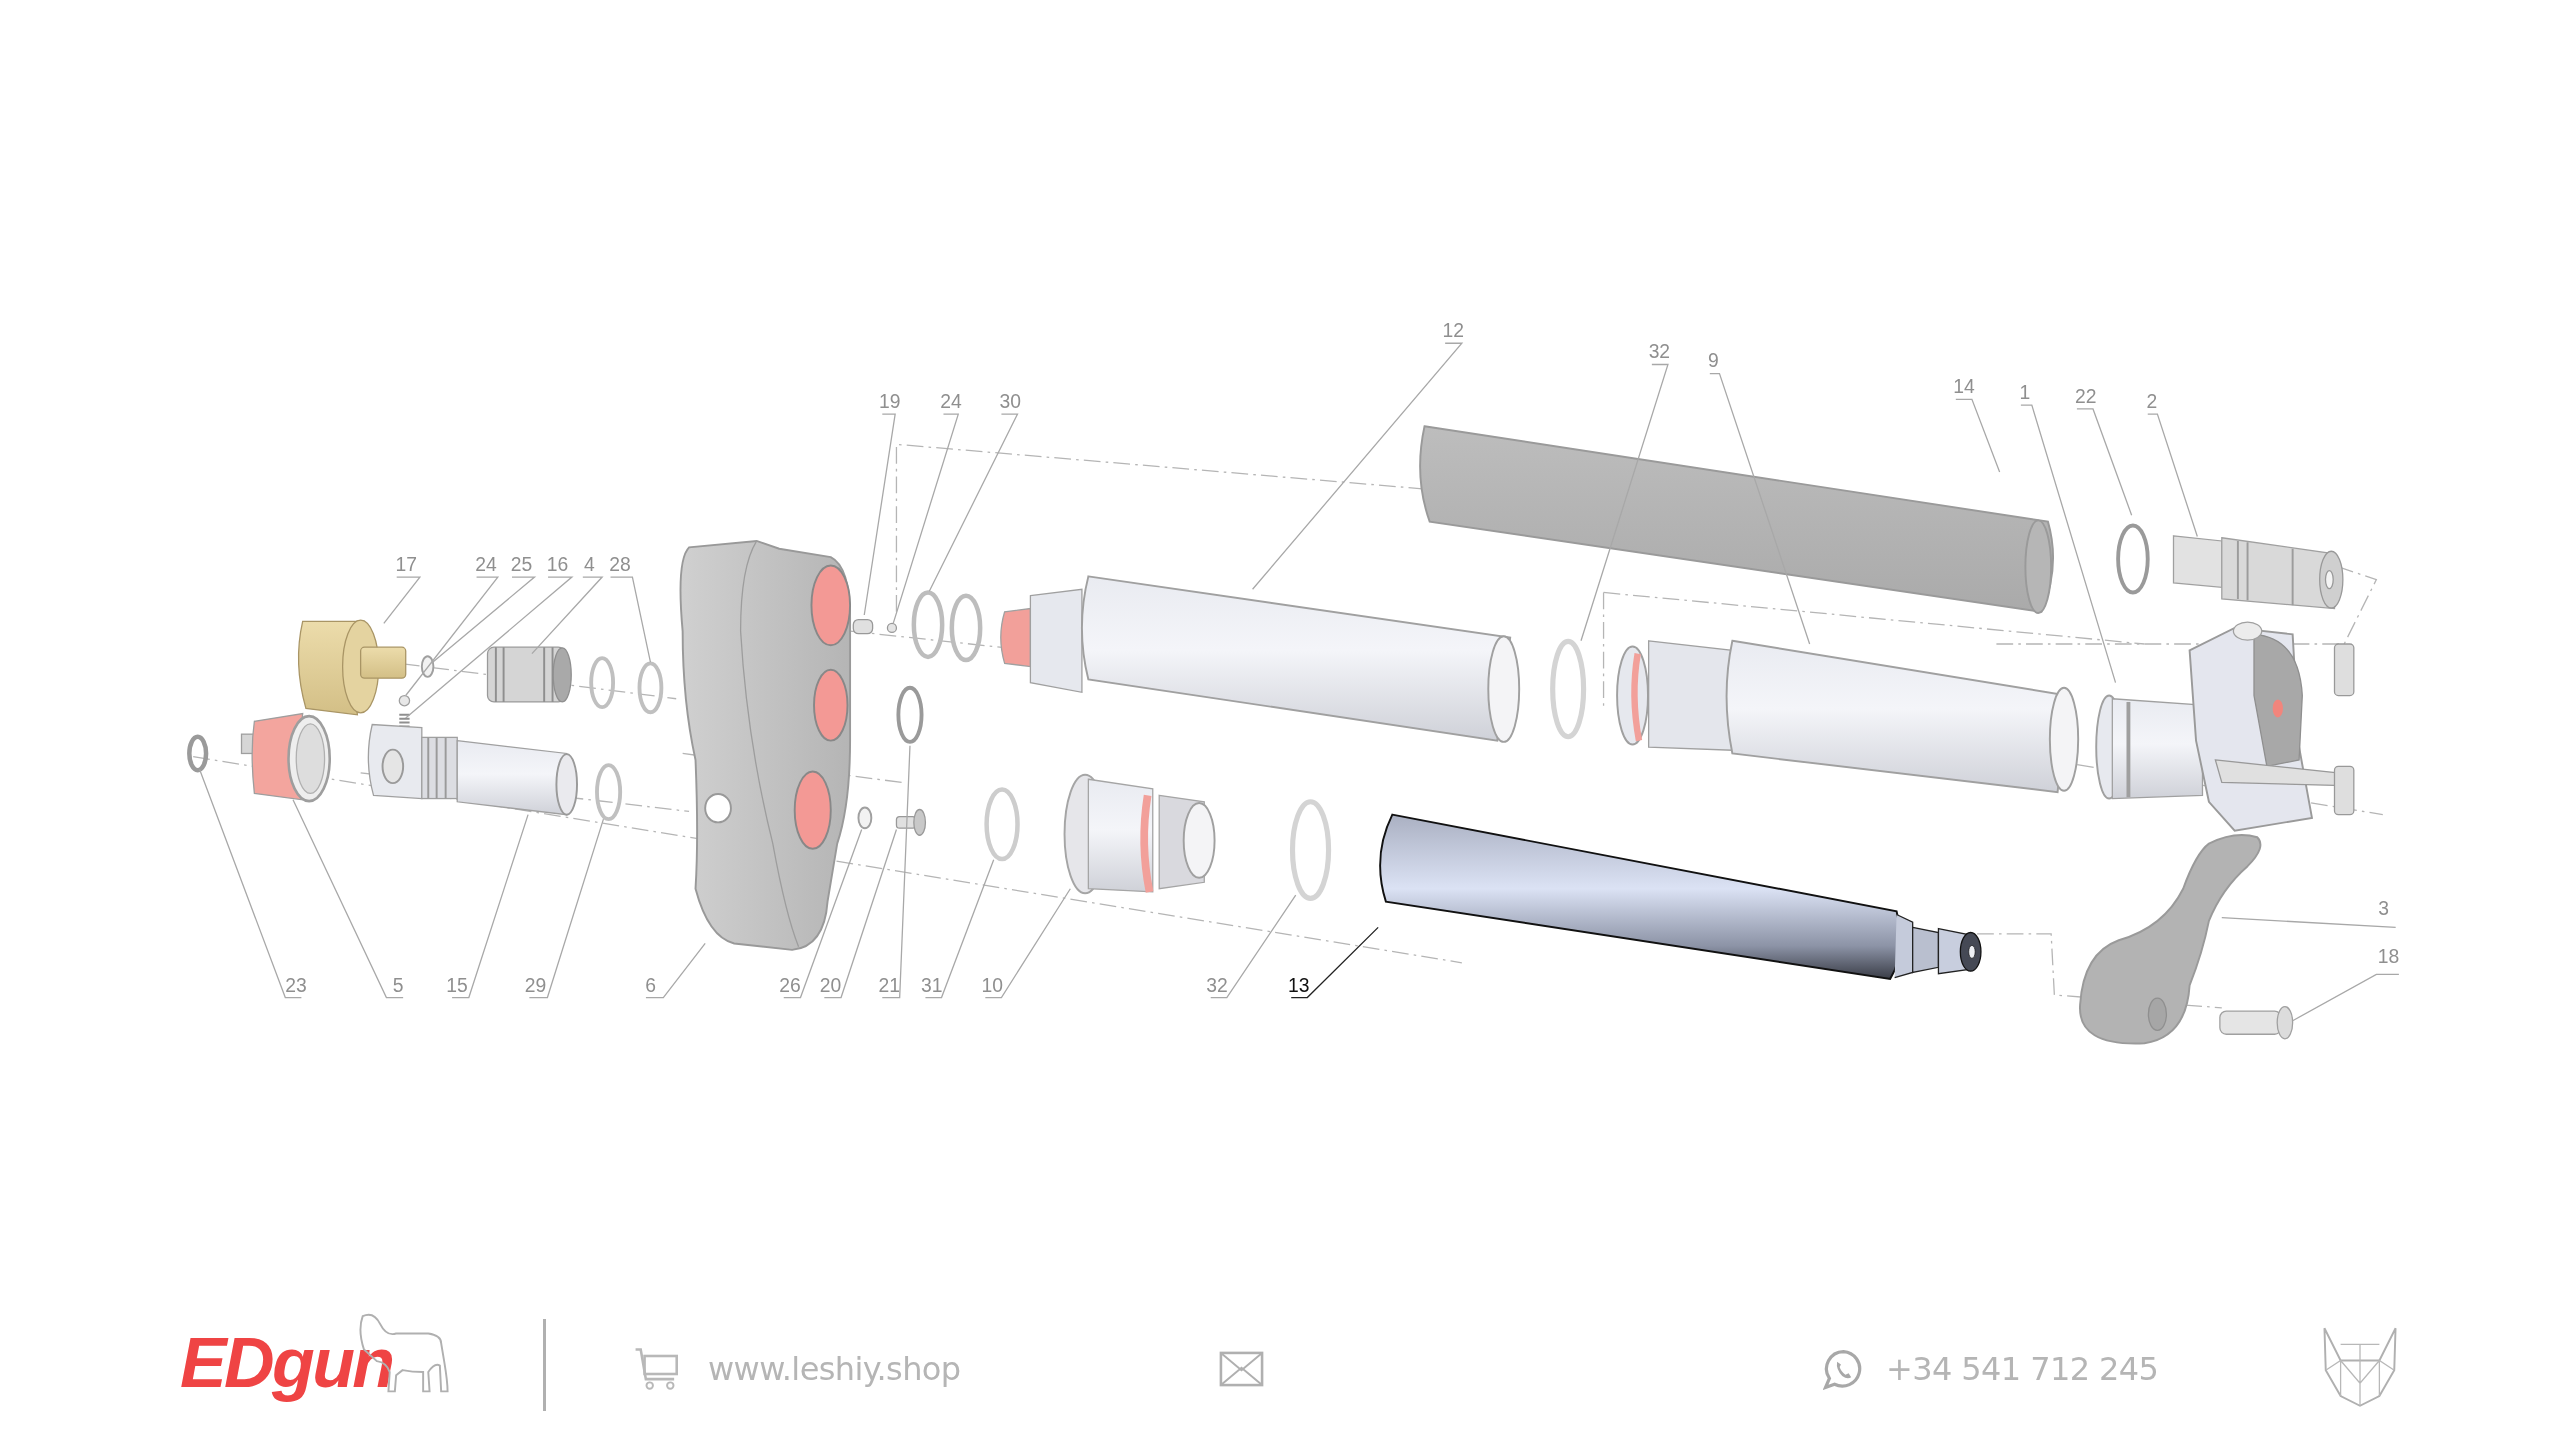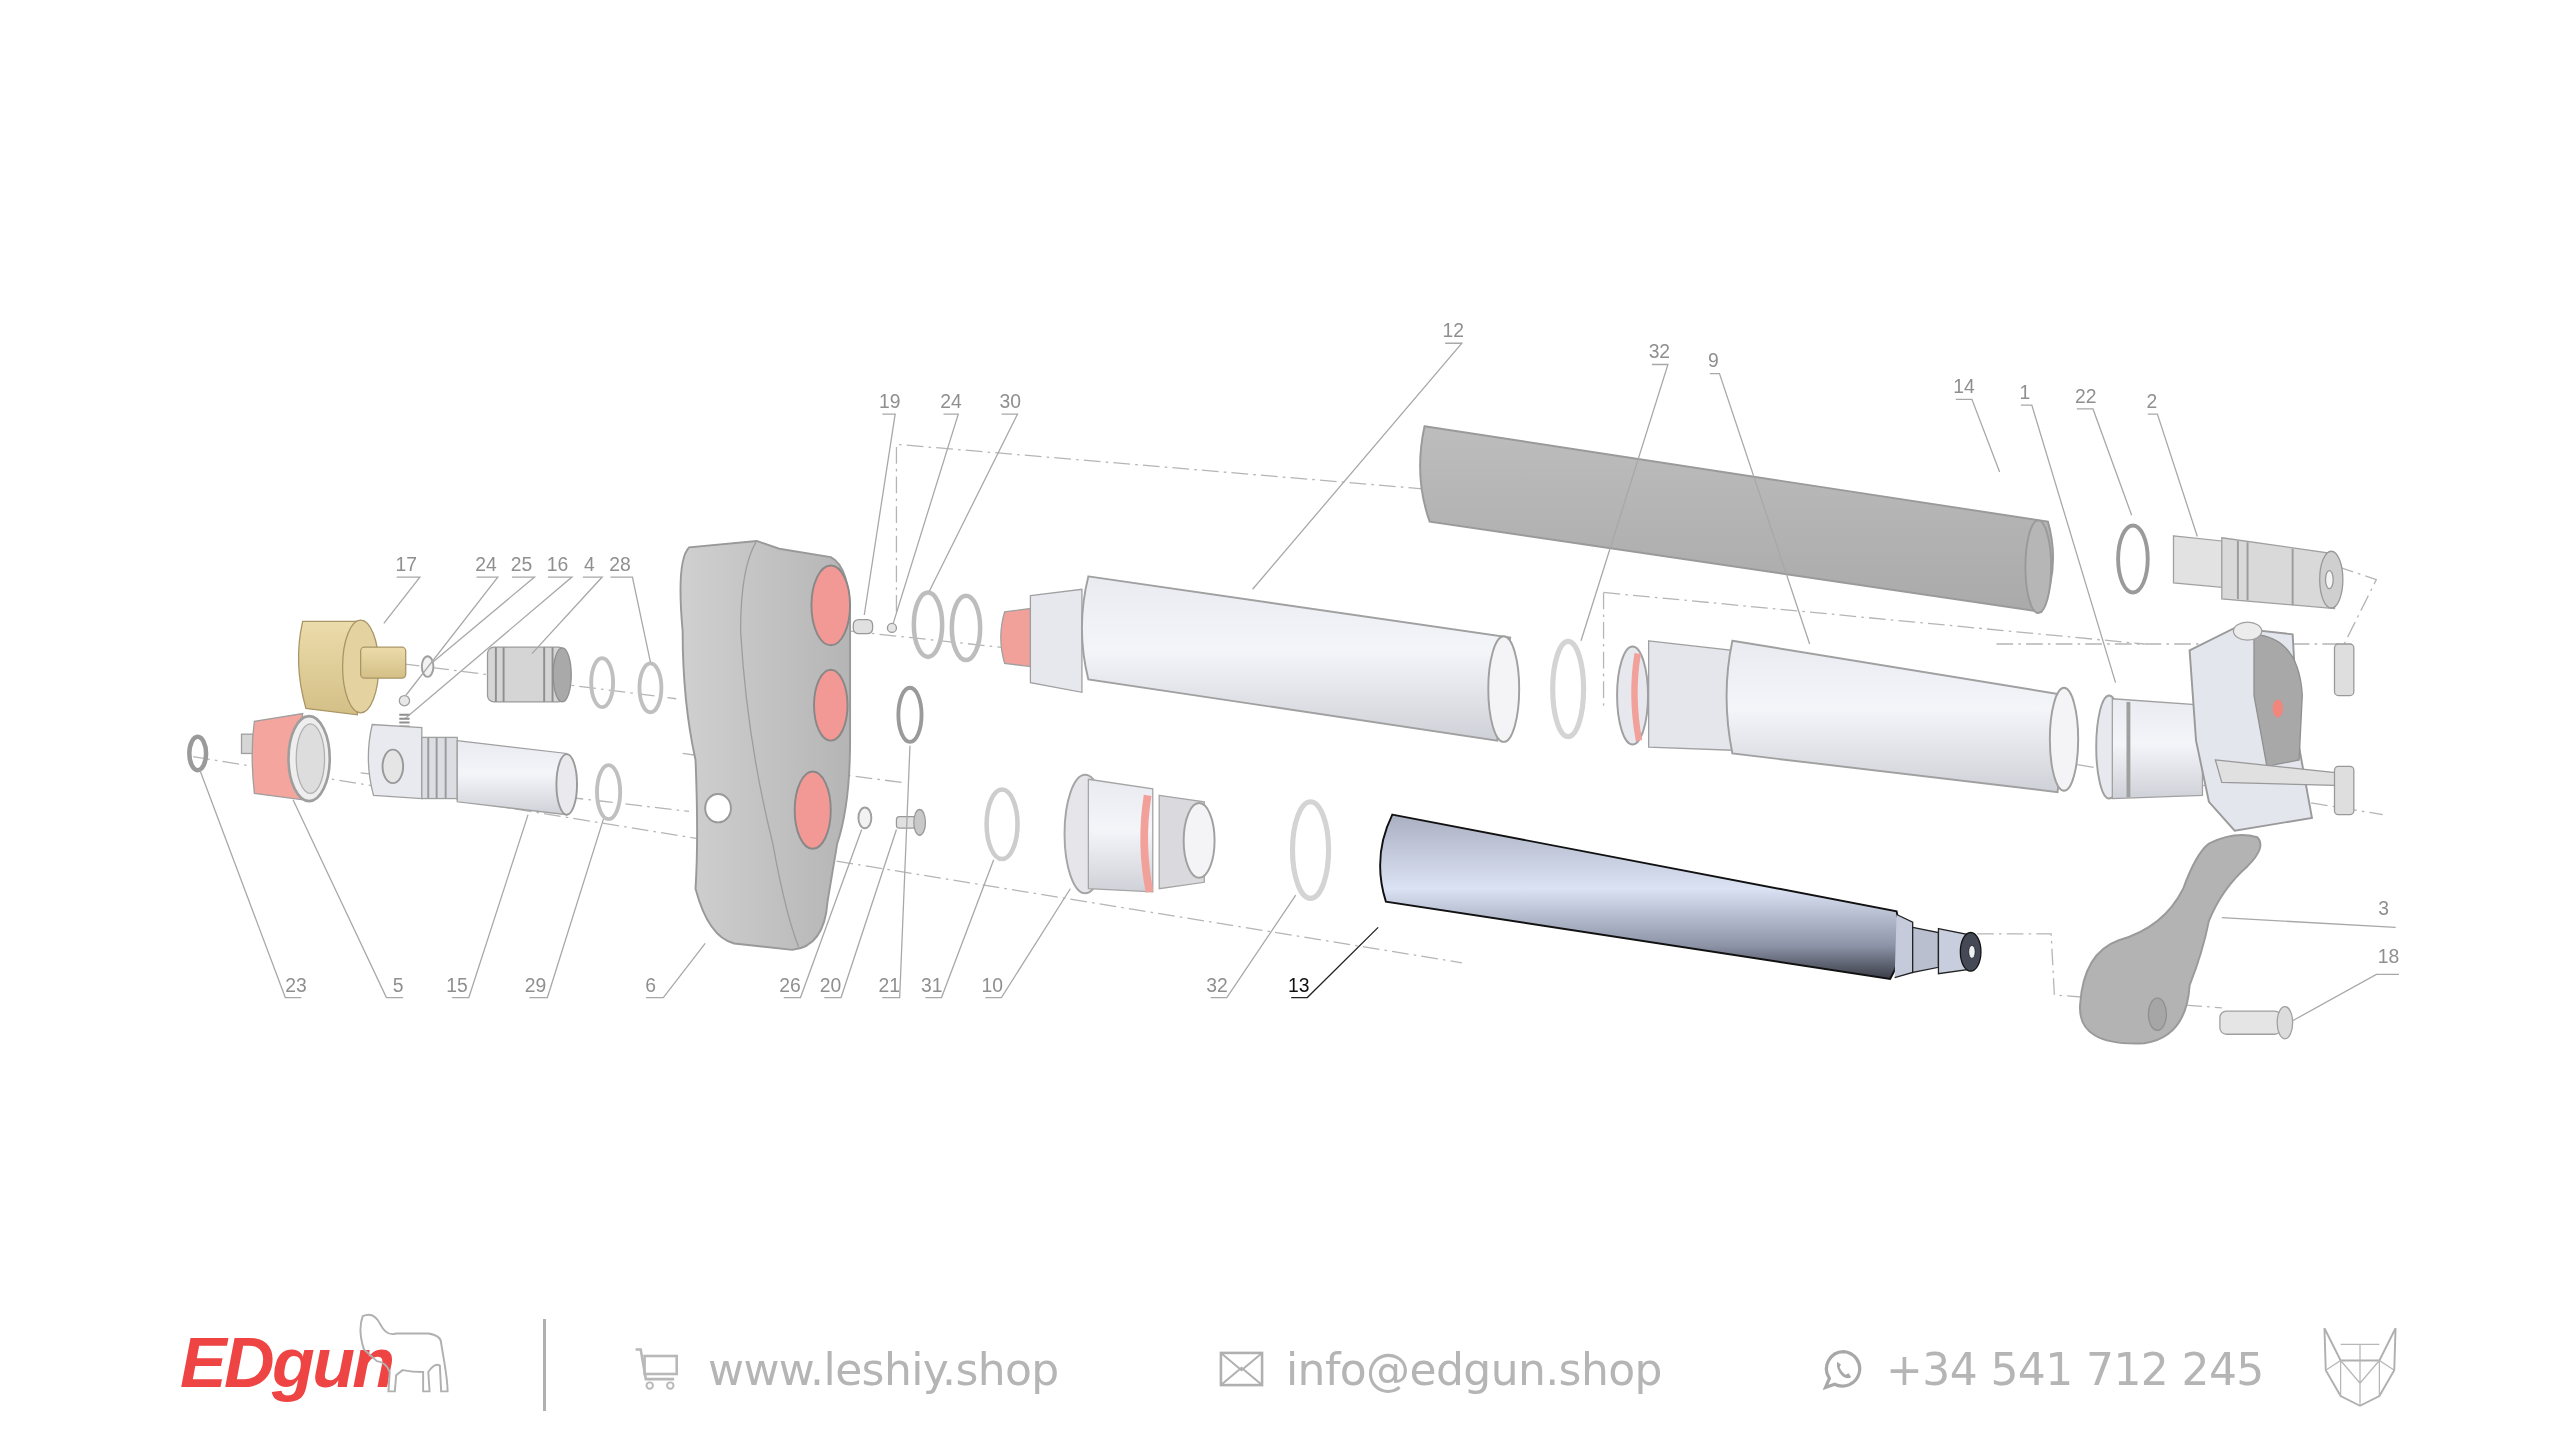--- a/index.html
+++ b/index.html
@@ -8,21 +8,21 @@
   .callout-label { font-family:"Liberation Sans", sans-serif; font-size:30px; fill:#8f8f8f; }
   .callout-label.active { fill:#111111; }
   .leader { stroke:#a8a8a8; stroke-width:2; fill:none; }
   .leader.active { stroke:#222222; }
   .axis { stroke:#b5b5b5; stroke-width:2; fill:none; stroke-dasharray:26 8 4 8; }
   .footer { position:absolute; left:0; top:1288px; width:2576px; height:161px; }
   .logo-text { position:absolute; left:180px; top:1328px; font-family:"Liberation Sans", sans-serif; font-weight:bold; font-style:italic; font-size:70px; letter-spacing:-2.6px; line-height:1; }
   .logo-ed { color:#ef4444; }
   .logo-gun { color:#ef4444; }
   .divider { position:absolute; left:543px; top:1319px; width:3.2px; height:92px; background:#b0b0b0; }
-  .contact { position:absolute; top:1340px; height:58px; display:flex; align-items:center; gap:22px; color:#b5b5b5; font-family:"DejaVu Sans", sans-serif; font-size:44px; letter-spacing:-0.6px; }
+  .contact { position:absolute; top:1340px; height:58px; display:flex; align-items:center; gap:22px; color:#b5b5b5; font-family:"DejaVu Sans", sans-serif; font-size:32px; letter-spacing:-0.6px; }
   .contact svg { flex:none; }
   .fox { position:absolute; left:2318px; top:1325px; }
 </style>
 </head>
 <body>
 
 <svg id="diagram" viewBox="0 0 4000 2250" xmlns="http://www.w3.org/2000/svg">
   <defs>
     <linearGradient id="gCyl" x1="0" y1="0" x2="0" y2="1">
       <stop offset="0" stop-color="#e9ebf1"></stop>
@@ -317,21 +317,20 @@
     <circle cx="56" cy="60" r="5" fill="none" stroke="#b8b8b8" stroke-width="3"></circle>
   </svg>
   <span>www.leshiy.shop</span>
 </div>
 
 <div class="contact" style="left:1219px">
   <svg width="45" height="36" viewBox="0 0 70 56">
     <rect x="3" y="3" width="64" height="50" fill="none" stroke="#b0b0b0" stroke-width="4"></rect>
     <path d="M3 3 L35 30 L67 3 M3 53 L35 26 L67 53" fill="none" stroke="#b0b0b0" stroke-width="3"></path>
   </svg>
-  <span>info@edgun.shop</span>
 </div>
 
 <div class="contact" style="left:1823px">
   <svg width="41" height="41" viewBox="0 0 64 64">
     <path d="M32 4 A27 27 0 1 1 18 55 L4 60 L10 46 A27 27 0 0 1 32 4 Z" fill="none" stroke="#a8a8a8" stroke-width="5"></path>
     <path d="M22 20 Q20 32 30 42 Q38 48 44 44 L40 38 L35 40 Q28 35 26 28 L28 24 Z" fill="#a8a8a8"></path>
   </svg>
   <span>+34 541 712 245</span>
 </div>
 

